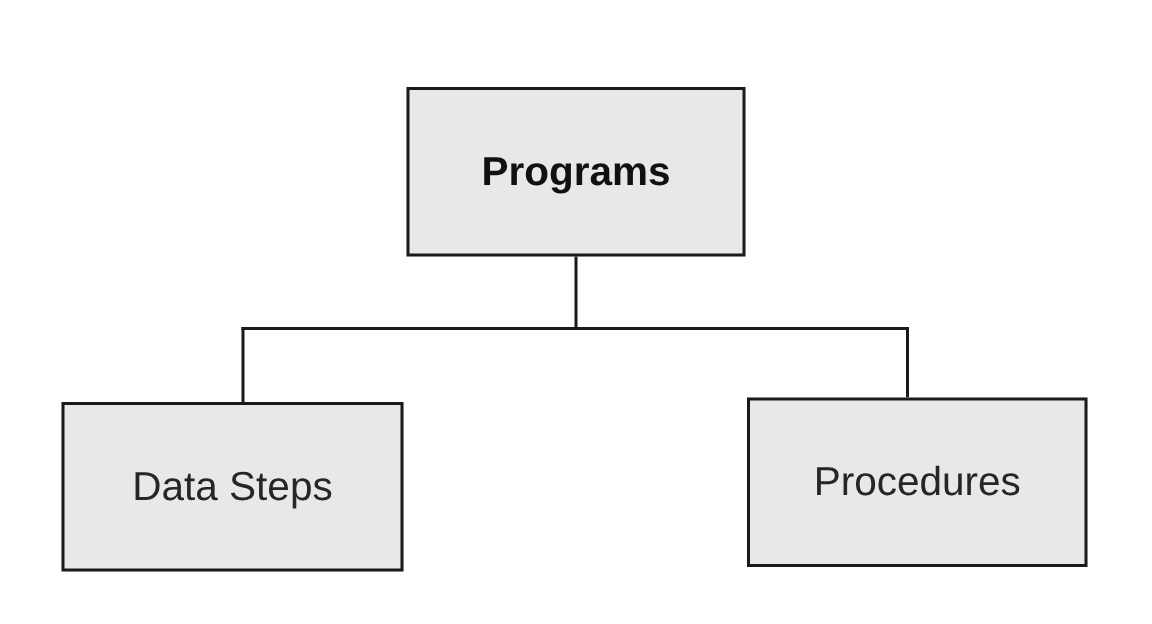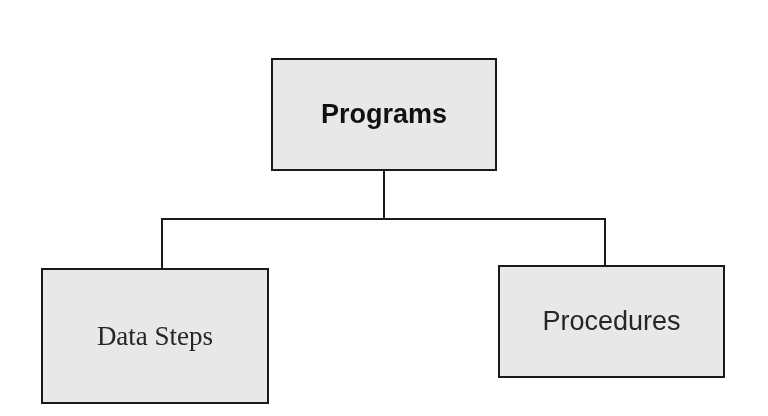--- a/index.html
+++ b/index.html
@@ -29,22 +29,21 @@
   .node-programs {
     left: 271px;
     top: 58px;
     width: 226px;
     height: 113px;
   }
   .node-data-steps {
     left: 41px;
     top: 268px;
     width: 228px;
-    height: 136px;
-    font-family: Liberation Serif, serif;
+    height: 113px;
   }
   .node-procedures {
     left: 498px;
     top: 265px;
     width: 227px;
     height: 113px;
   }
   .node-label {
     font-size: 27px;
     color: var(--label-text, #262626);

